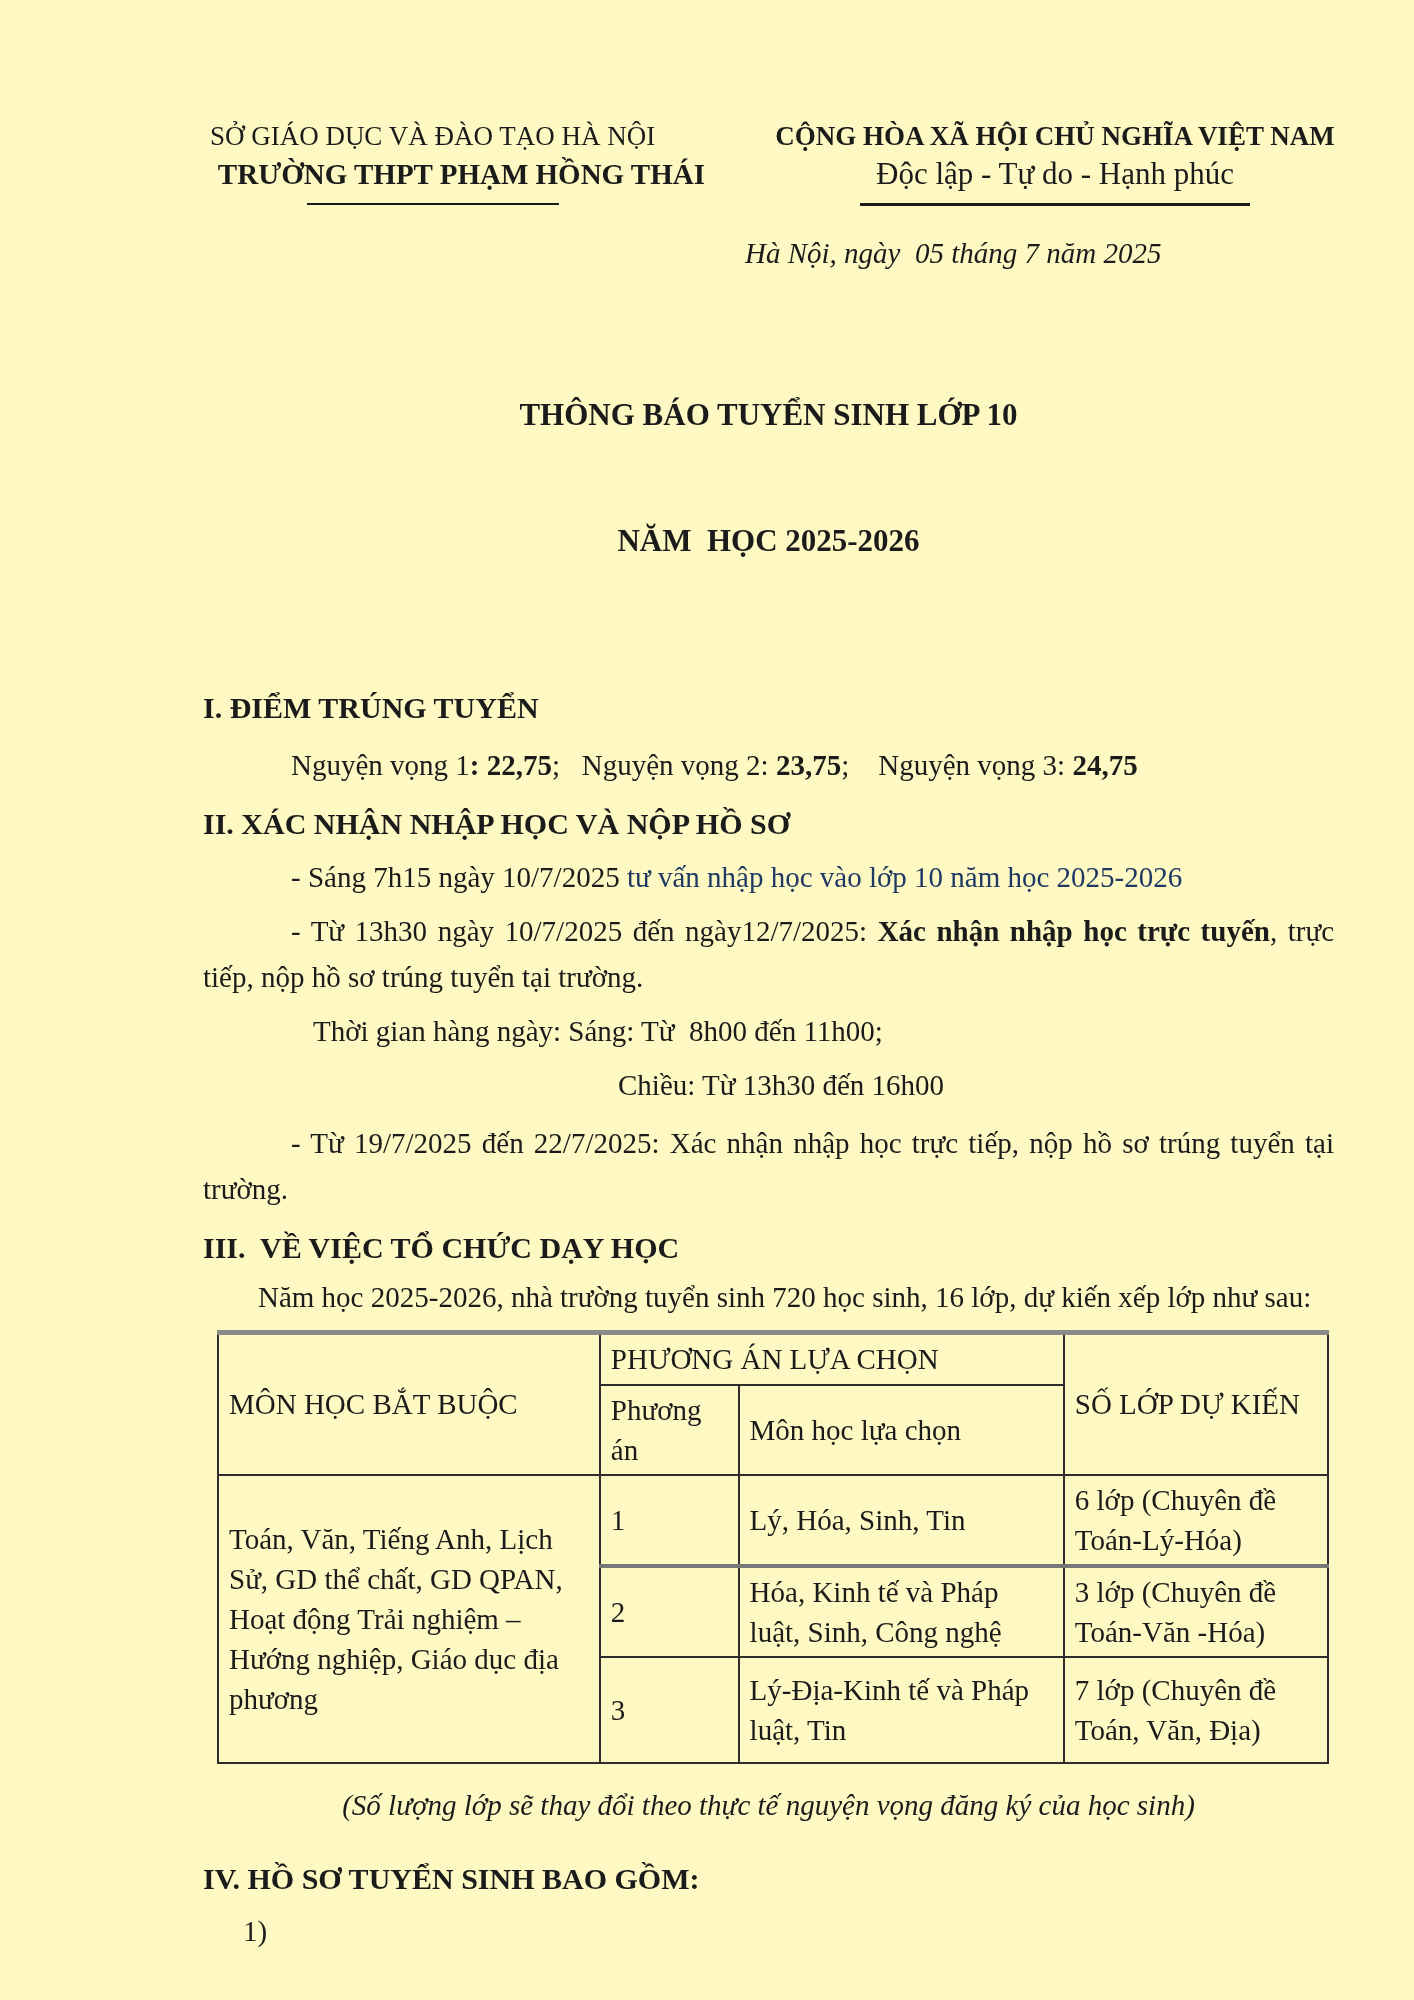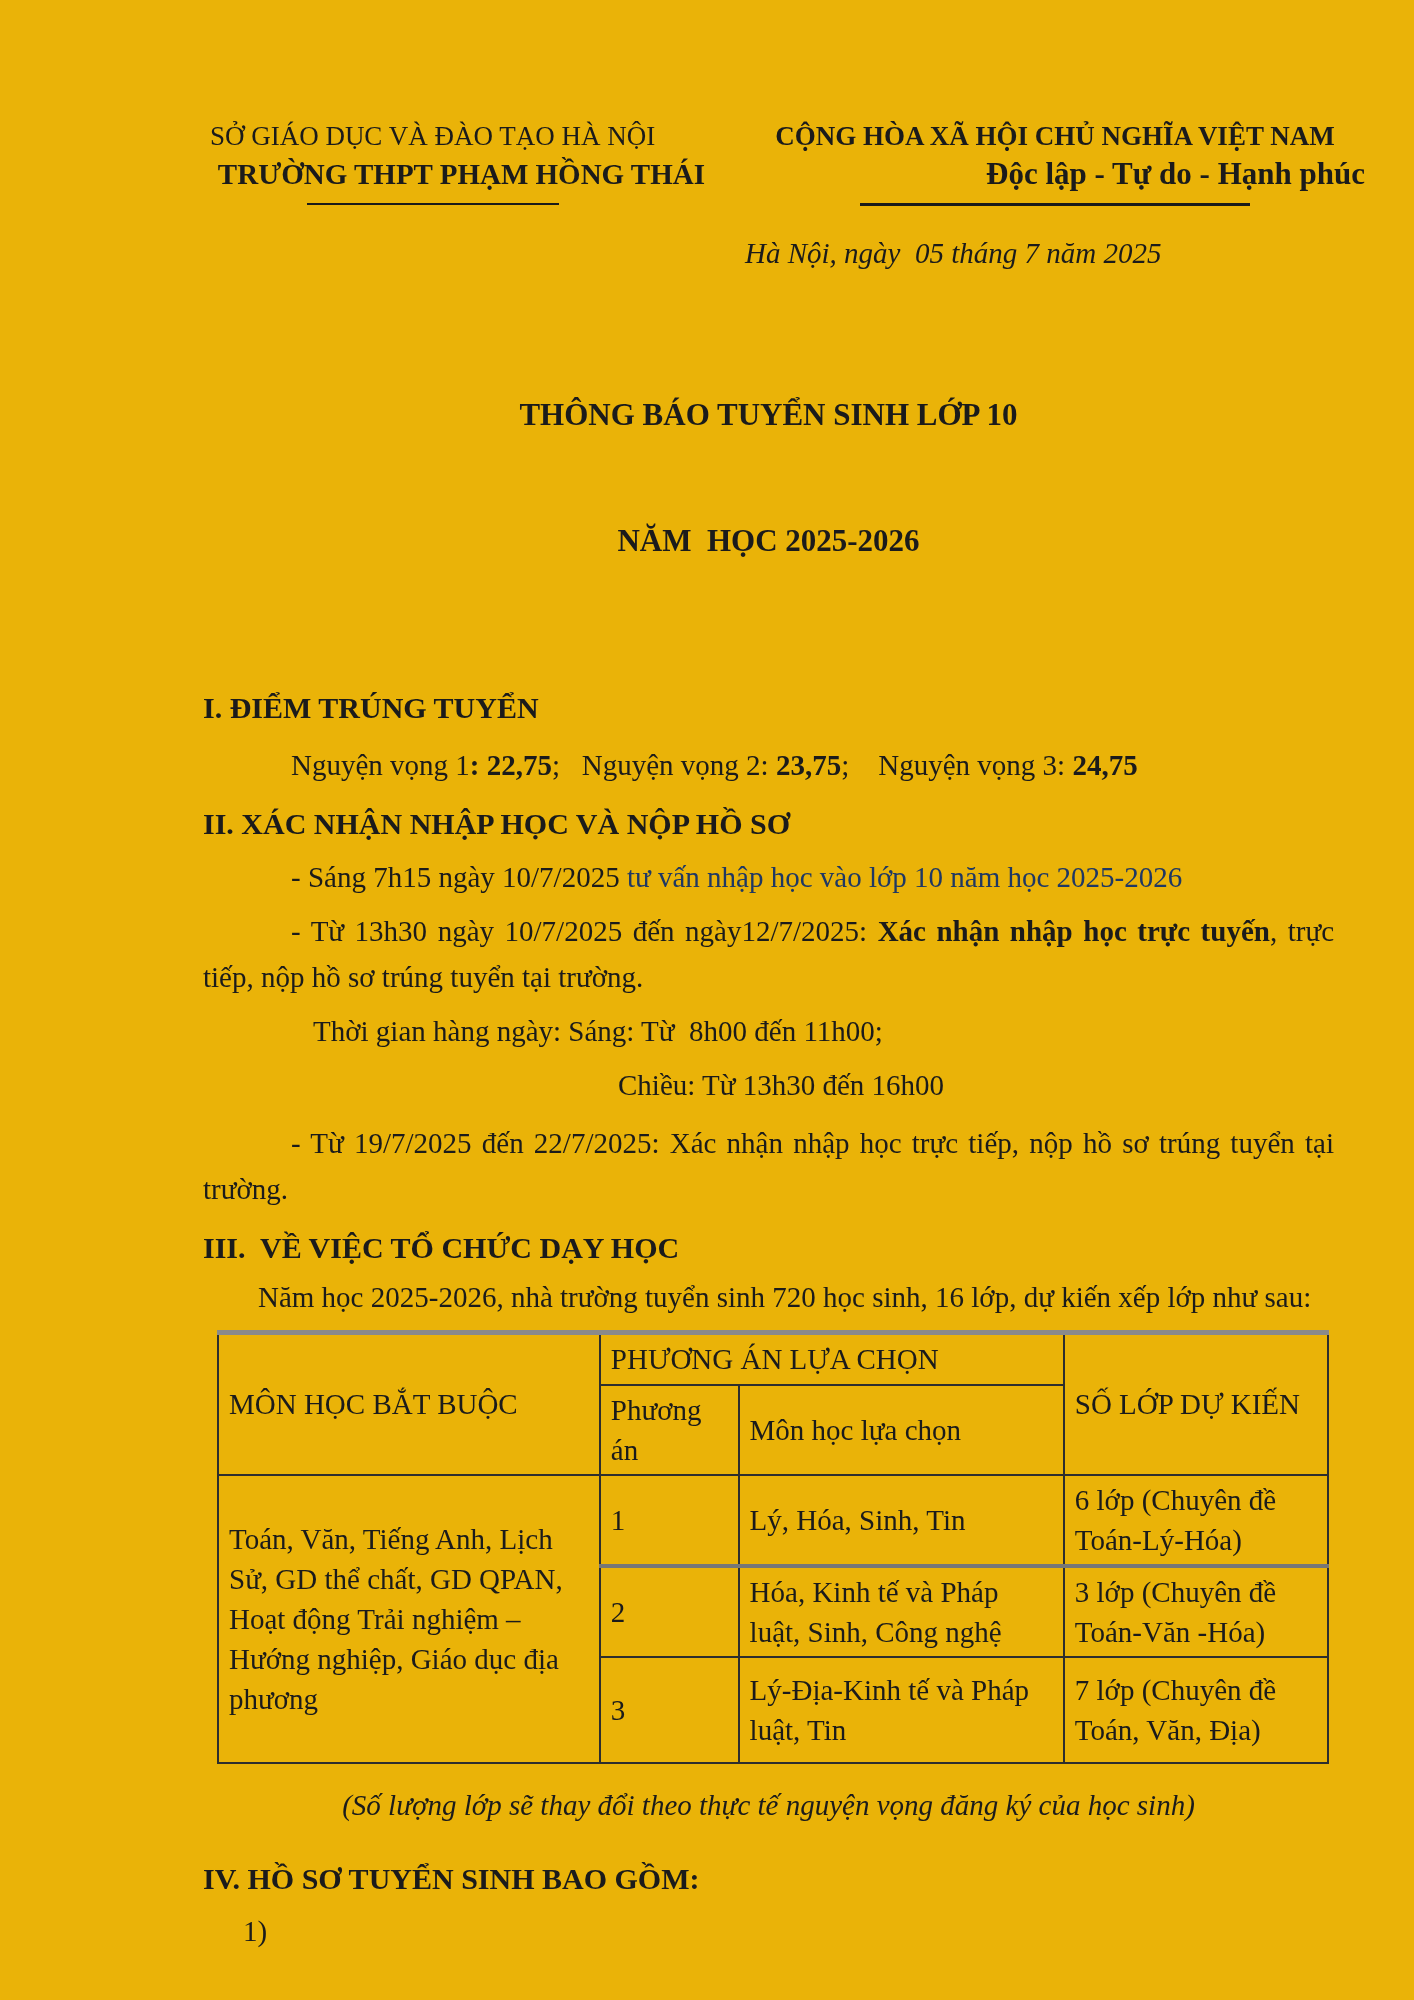--- a/index.html
+++ b/index.html
@@ -1,36 +1,36 @@
 <!DOCTYPE html>
 <html><head>
 <meta charset="utf-8">
 <style>
   html,body{margin:0;padding:0;background:#ffffff;}
   .page{
     position:relative;
     width:1414px;height:2000px;
-    background:#eab308;
+    background:#fef9c3;
     font-family:"Liberation Serif","DejaVu Serif",serif;
     color:#1b1b1b;
     font-size:29px;
     overflow:hidden;
   }
   
   .b{font-weight:700;}
   .blue{color:#1f3864;}
 
   
   .header-row{display:flex;padding-top:118px;}
   .header-left{width:545px;margin-left:160px;text-align:center;}
   .header-right{width:620px;margin-left:40px;text-align:center;}
   .hl1{font-size:27px;line-height:36px;white-space:pre-wrap;}
   .hl2{font-size:29px;line-height:40px;font-weight:700;white-space:pre-wrap;text-align:right;}
   .hr1{font-size:27px;line-height:36px;font-weight:700;white-space:pre-wrap;}
-  .hr2{font-size:31px;line-height:40px;font-weight:700;white-space:pre-wrap;text-align:right;}
+  .hr2{font-size:31px;line-height:40px;font-weight:400;white-space:pre-wrap;}
   .rule{border-top:2px solid #1a1a1a;margin:9px auto 0;}
   .rule-left{width:252px;}
   .rule-right{width:390px;border-top-width:3px;}
 
   .date-line{
     margin-left:745px;width:620px;text-align:left;
     font-style:italic;margin-top:26px;line-height:42px;white-space:pre-wrap;
   }
 
   .content{padding:0 80px 0 203px;}

